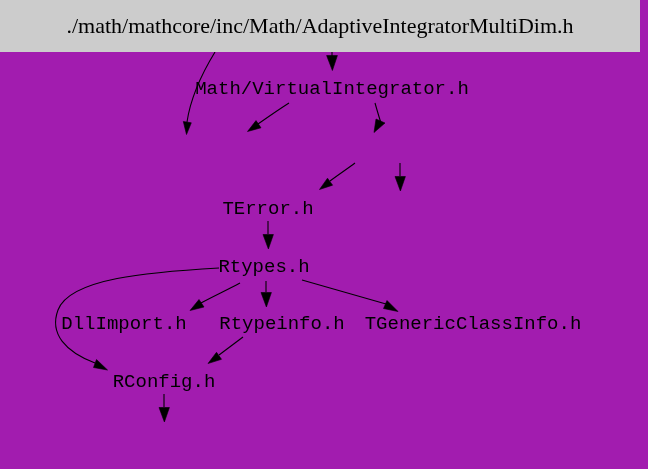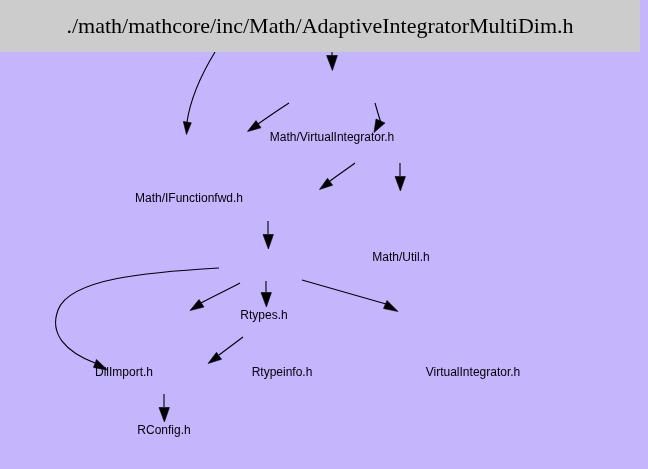--- a/index.html
+++ b/index.html
@@ -4,41 +4,40 @@
 <style>
   html, body {
     margin: 0;
     padding: 0;
     background: #ffffff;
   }
   #canvas {
     position: relative;
     width: 648px;
     height: 469px;
-    background: #c4b5fd;
+    background: #a21caf;
     overflow: hidden;
     font-family: "Liberation Serif", "DejaVu Serif", serif;
   }
   #graph-svg {
     position: absolute;
     left: 0;
     top: 0;
     width: 648px;
     height: 469px;
   }
   .node-label {
     position: absolute;
-    font-family: Liberation Sans, sans-serif;
-    font-size: 12px;
+    font-family: Liberation Mono, monospace;
+    font-size: 19px;
     color: #000000;
     white-space: nowrap;
     line-height: 1;
     transform: translate(-50%, -50%);
     letter-spacing: 0px;
-    margin-top: 48px;
   }
   .root-box {
     position: absolute;
     left: 0px;
     top: 0px;
     width: 640px;
     height: 52px;
     background: #cccccc;
   }
   .root-label {
@@ -132,21 +131,20 @@
     <g>
       <path class="edge-path" d="M164,394 L164,407"></path>
       <polygon class="arrow-head" points="159.0,407.5 164.4,422.0 169.4,407.5"></polygon>
     </g>
   </svg>
 
   <div class="root-box"></div>
   <div class="root-label">./math/mathcore/inc/Math/AdaptiveIntegratorMultiDim.h</div>
 
   <div class="node-label" style="left:332px; top:89px;">Math/VirtualIntegrator.h</div>
-  <div class="node-label" style="left:189px; top:150px;">Math/IFunctionfwd.h</div>
-  <div class="node-label" style="left:401px; top:209px;">Math/Util.h</div>
+  <div class="node-label" style="left:268px; top:209px;">TError.h</div>
   <div class="node-label" style="left:124px; top:324px;">DllImport.h</div>
   <div class="node-label" style="left:264px; top:267px;">Rtypes.h</div>
   <div class="node-label" style="left:282px; top:324px;">Rtypeinfo.h</div>
-  <div class="node-label" style="left:473px; top:324px;">VirtualIntegrator.h</div>
+  <div class="node-label" style="left:473px; top:324px;">TGenericClassInfo.h</div>
   <div class="node-label" style="left:164px; top:382px;text-align:center;">RConfig.h</div>
 
 </div>
 
 </body></html>

